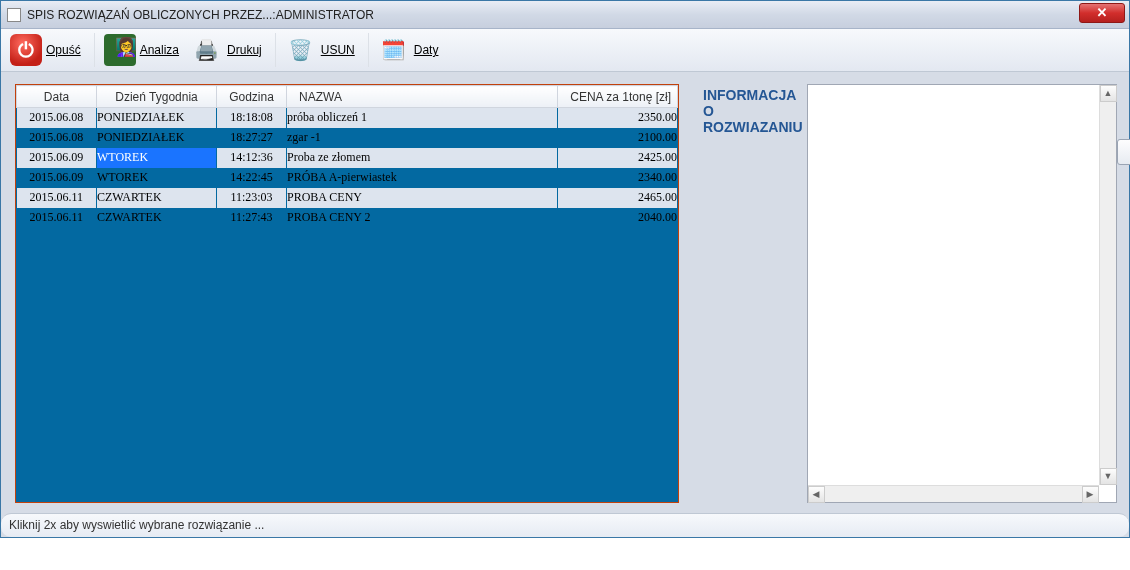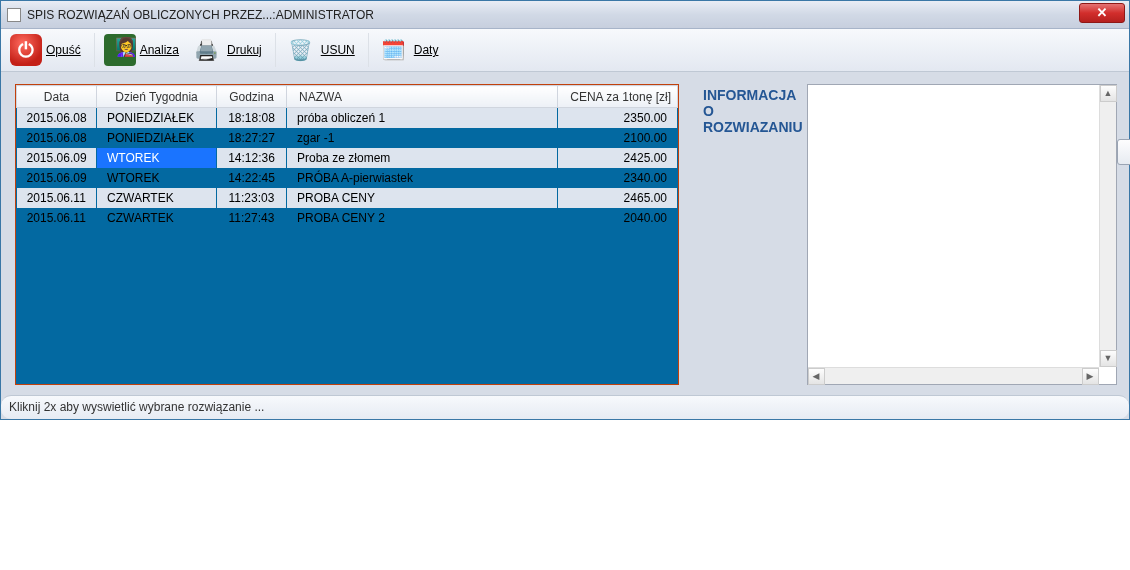--- a/index.html
+++ b/index.html
@@ -1,18 +1,18 @@
 <!DOCTYPE html>
 <html><head>
 <meta charset="utf-8">
 <style>
   * { box-sizing: border-box; font-family: Tahoma, Arial, sans-serif; font-size: 12px; }
   body { margin: 0; background: #fff; }
   .window {
-    width: 1130px; height: 420px;
+    width: 1130px; height: 538px;
     border: 1px solid #3a77a6;
     background: #d6dce6;
     display: flex; flex-direction: column;
     position: relative;
   }
   .titlebar {
     height: 28px;
     background: linear-gradient(to bottom, #e9edf5 0%, #d1d9e6 50%, #c7cfde 100%);
     border-bottom: 1px solid #a7b4c9;
     display: flex; align-items: center;
@@ -92,24 +92,24 @@
     border: 1px solid #d0d5de;
     padding: 3px 6px;
     font-weight: normal;
     color: #333;
     height: 22px;
   }
   .grid th.left, .grid td.left { text-align: left; }
   .grid th.center, .grid td.center { text-align: center; }
   .grid th.right, .grid td.right { text-align: right; }
   .grid td {
-    padding: 2px 10px;
+    padding: 2px 0;
     height: 20px;
     border-right: 1px solid transparent;
-    white-space: nowrap; overflow: hidden;
+    white-space: nowrap; overflow: hidden; font-family: Liberation Serif, serif;
   }
   .grid tr.striped td { background: #dde4ee; }
   .grid tr.selected td:nth-child(2) { background: #1a74ff; color: #fff; }
 
   .right-panel {
     width: 420px;
     display: flex; 
   }
   .info-title {
     font-size: 14px; font-weight: bold; color: #245694;

